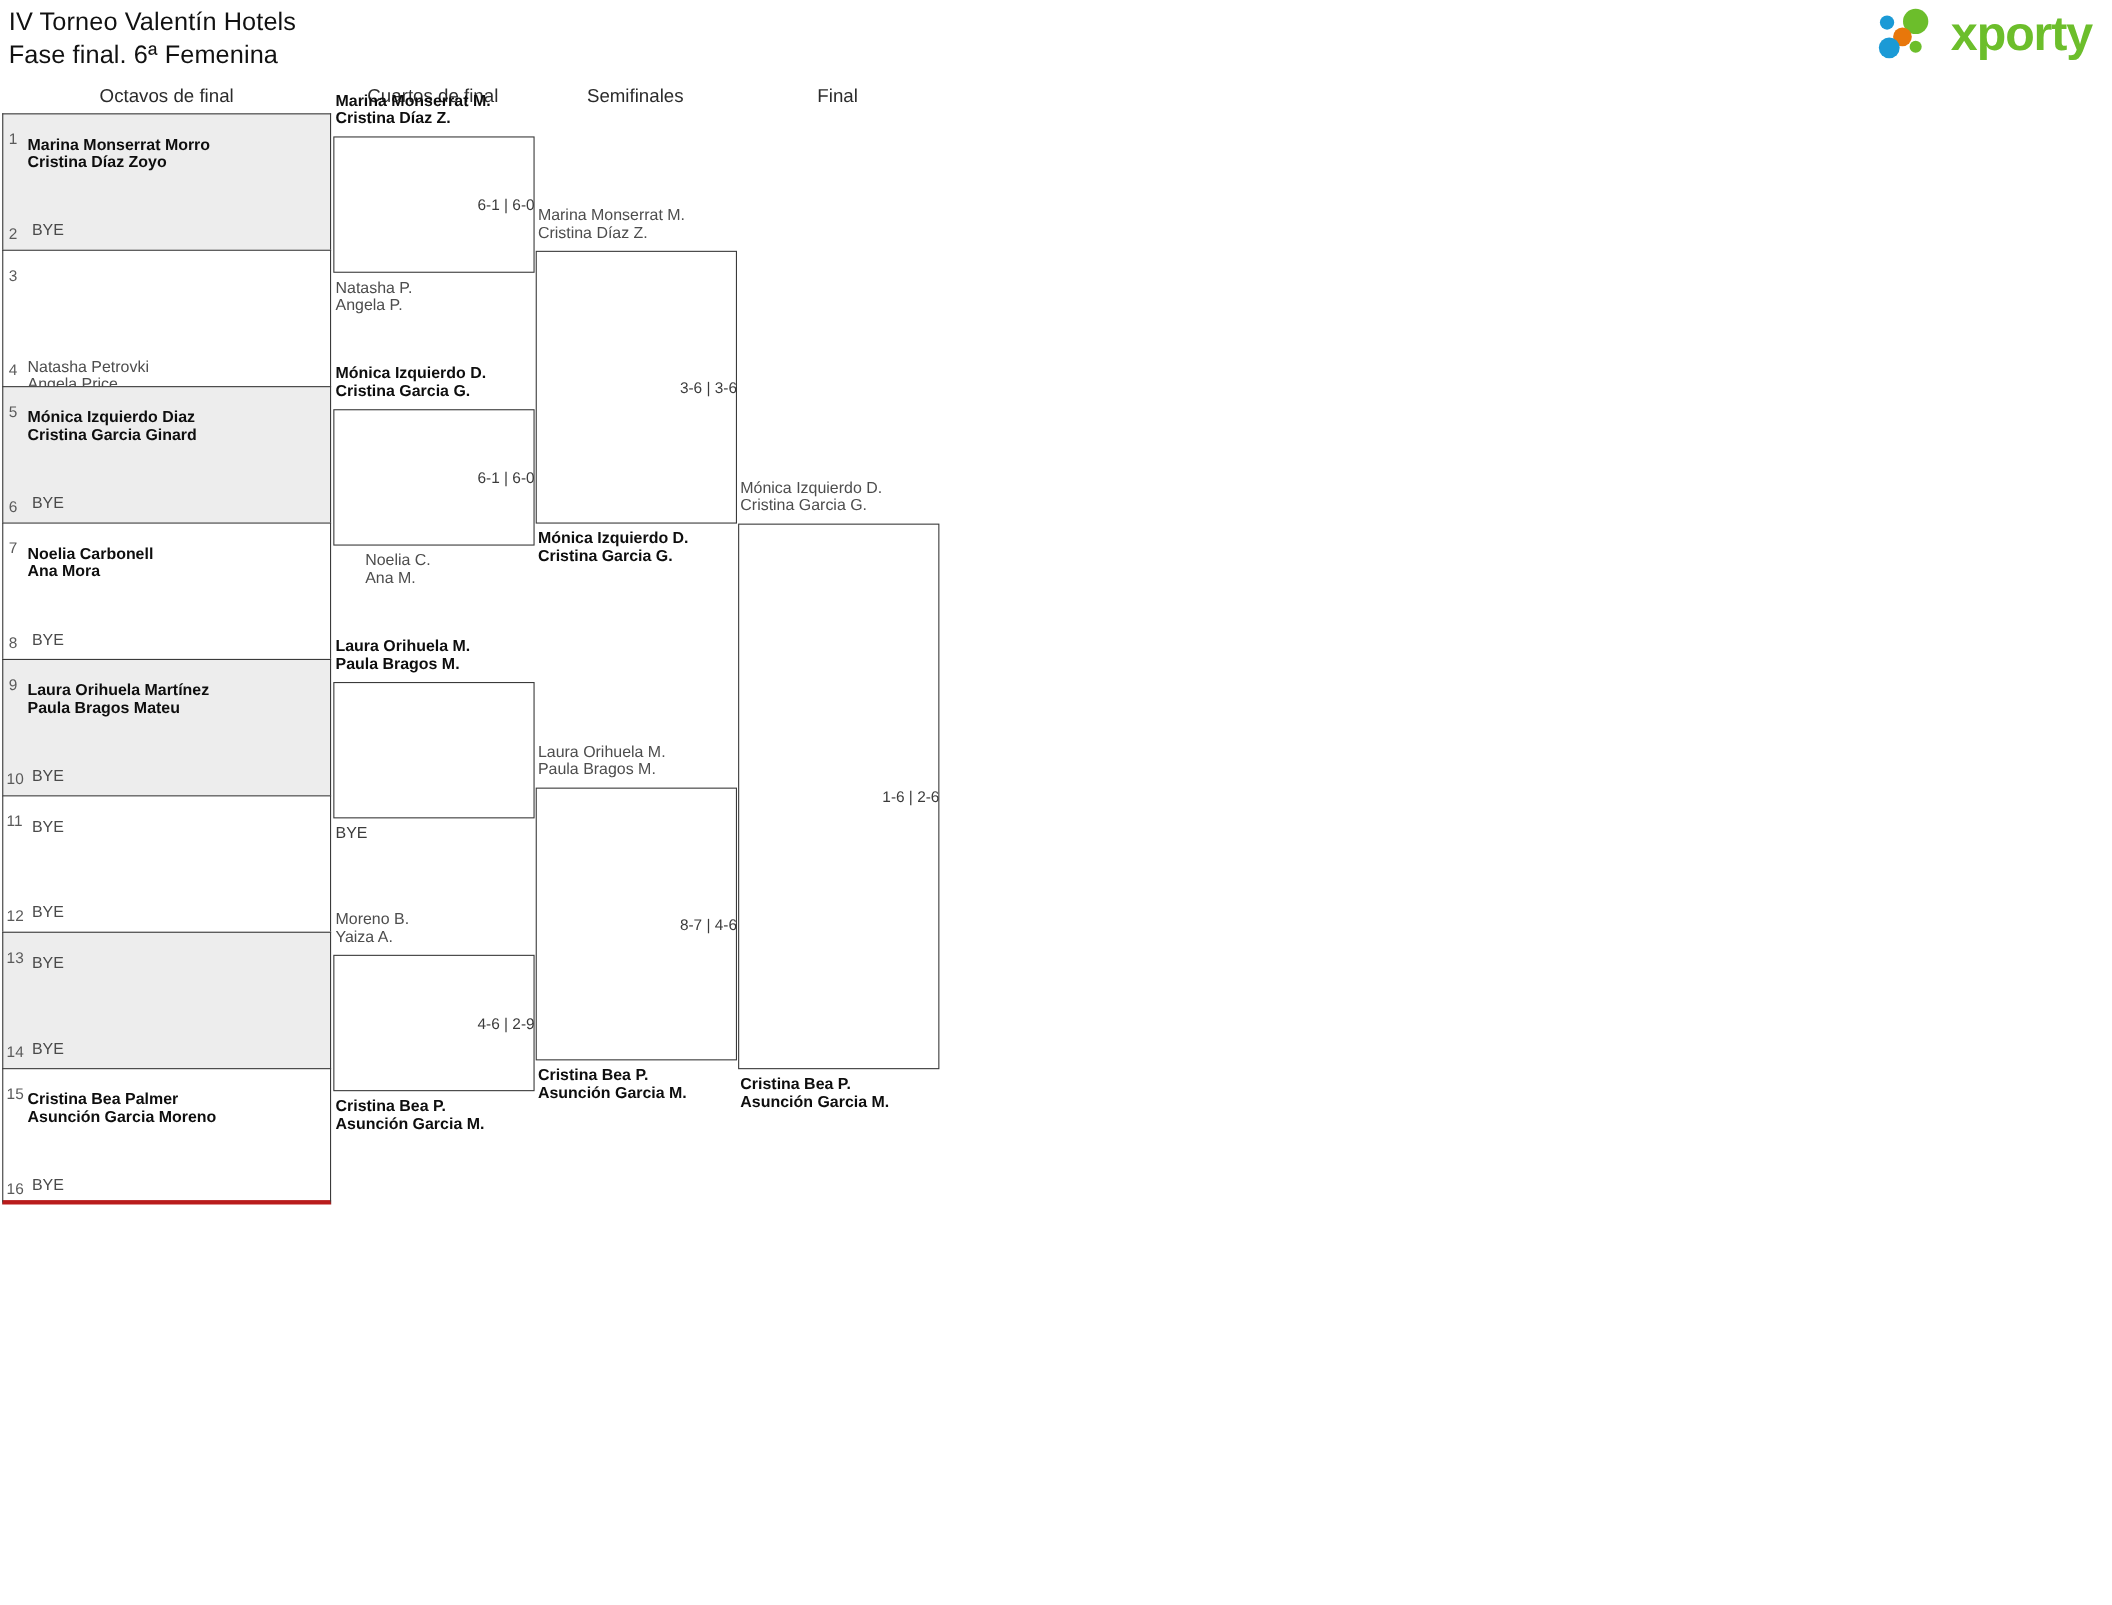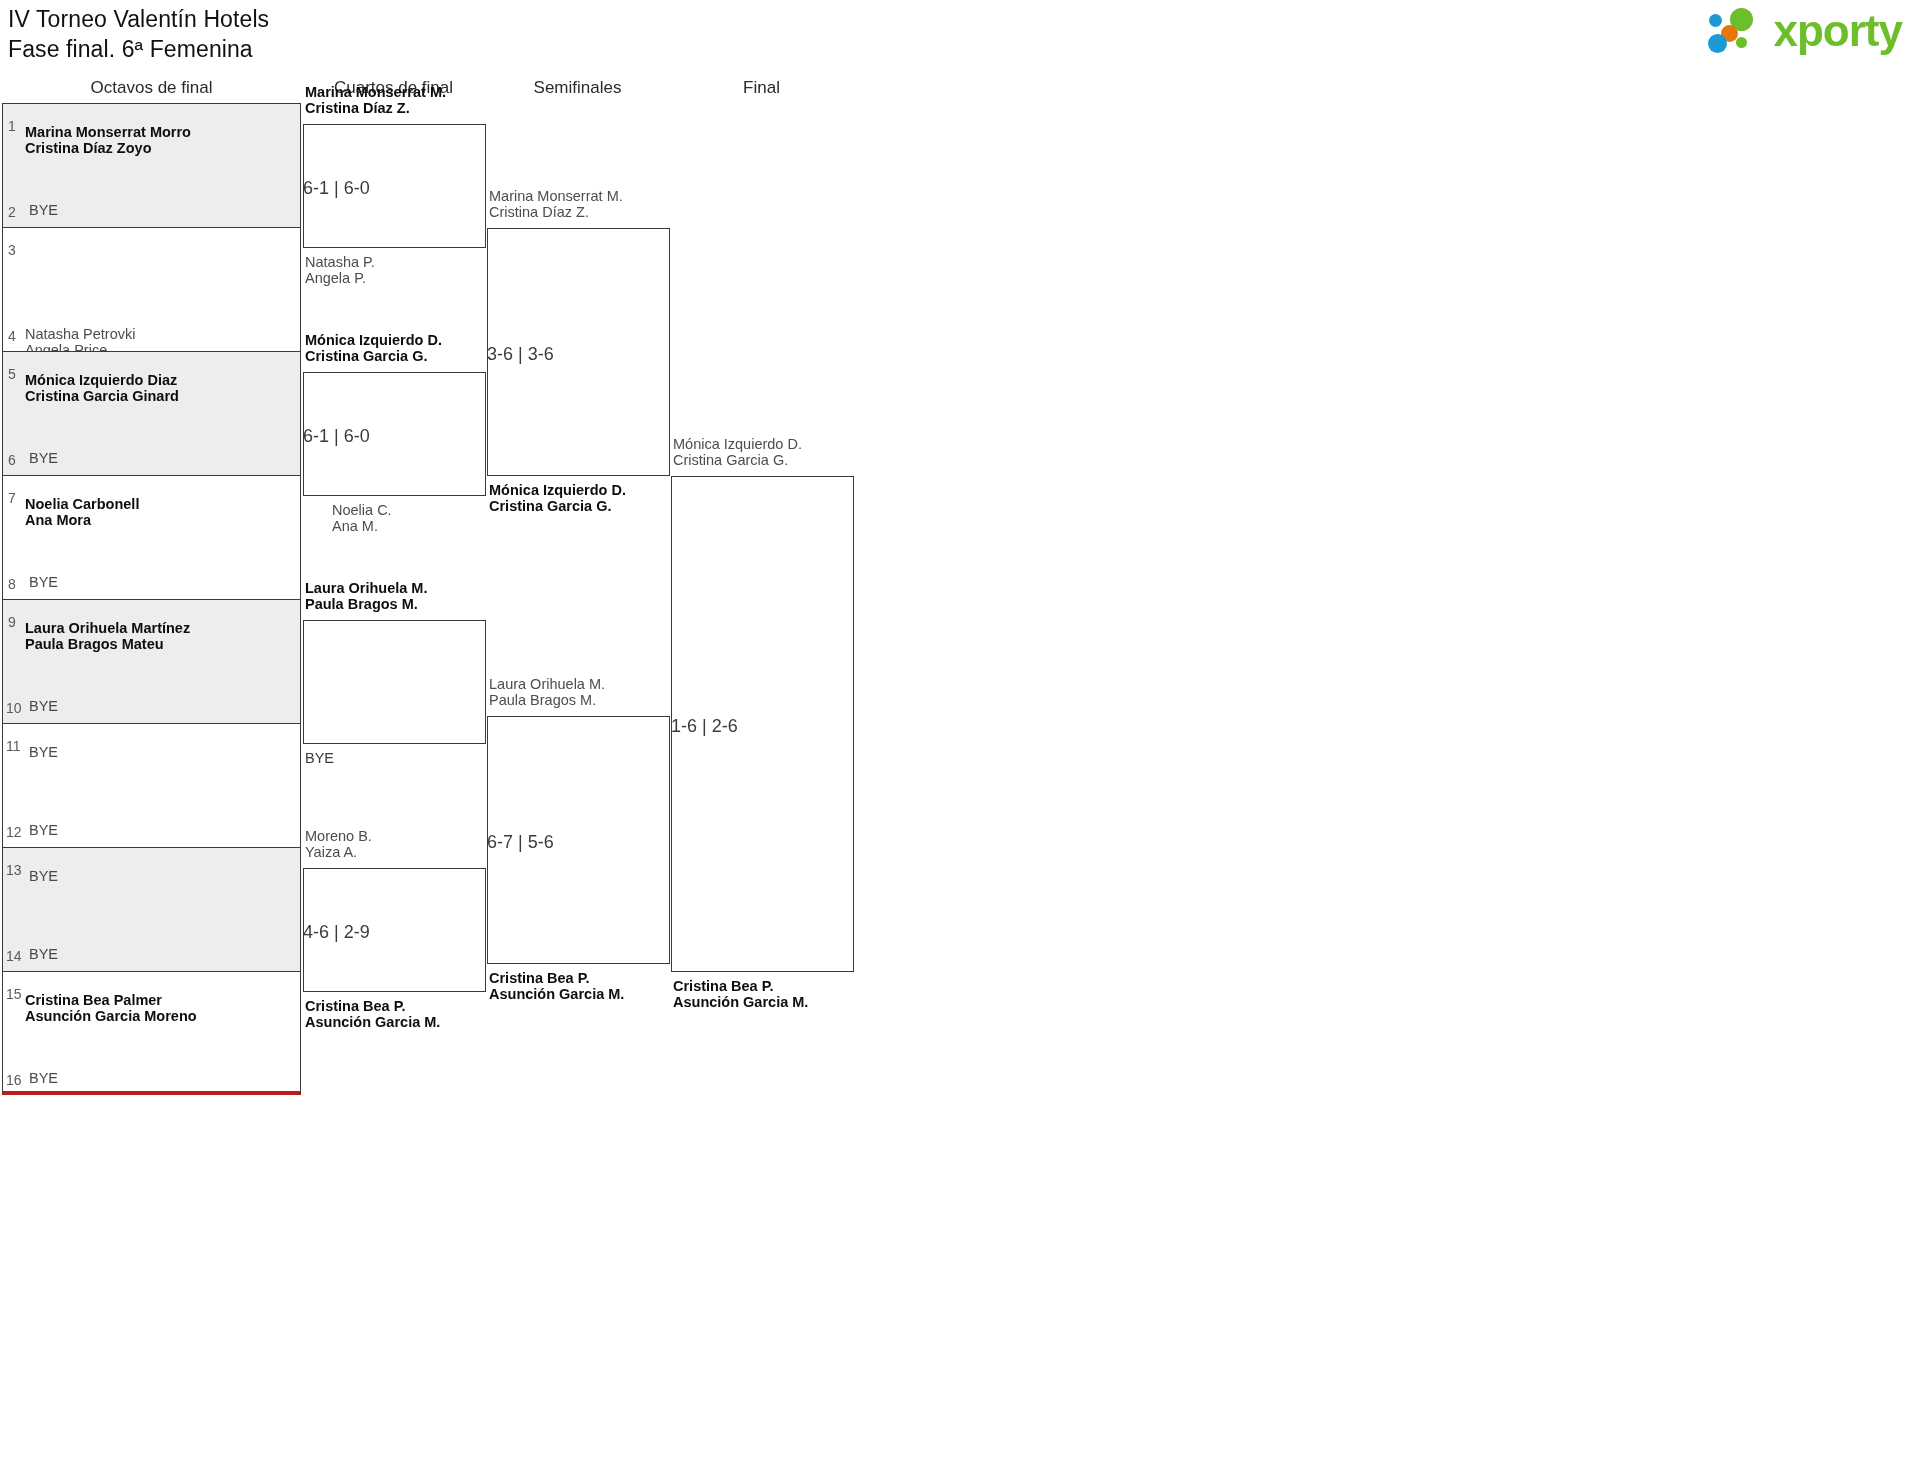--- a/index.html
+++ b/index.html
@@ -62,22 +62,22 @@
   .r1-slot.top .r1-names { top: 20px; transform: none; }
   .r1-slot.top .seed { top: 14px; transform: none; }
   .r1-slot.bot .r1-names { top: 36px; transform: none; }
   .r1-slot.bot .seed { top: 38px; transform: none; }
 
   
   .bbox {
     position: absolute; border: 1px solid #3a3a3a; background: transparent;
   }
   .bscore {
-    position: absolute; font-size: 18px; color: #3b3b3b;
-    text-align: left; white-space: nowrap;
+    position: absolute; font-size: 14px; color: #3b3b3b;
+    text-align: right; white-space: nowrap;
   }
   .bnames {
     position: absolute; font-size: 14.5px; line-height: 16px; white-space: nowrap;
   }
   .bnames.bye { color: #3b3b3b; }
 </style>
 </head>
 <body>
 
 <div id="root">
@@ -266,21 +266,21 @@
       <div class="bscore" style="left: 487px; width: 183px; top: 344px;">3-6 | 3-6</div>
       <div class="bnames" style="left: 489px; top: 188px;">
         <span class="nm lose">Marina Monserrat M.</span>
         <span class="nm lose">Cristina Díaz Z.</span>
       </div>
       <div class="bnames" style="left: 489px; top: 482px;">
         <span class="nm win">Mónica Izquierdo D.</span>
         <span class="nm win">Cristina Garcia G.</span>
       </div>
       <div class="bbox" style="left: 487px; top: 716px; width: 183px; height: 248px;"></div>
-      <div class="bscore" style="left: 487px; width: 183px; top: 832px;">6-7 | 5-6</div>
+      <div class="bscore" style="left: 487px; width: 183px; top: 832px;">8-7 | 4-6</div>
       <div class="bnames" style="left: 489px; top: 676px;">
         <span class="nm lose">Laura Orihuela M.</span>
         <span class="nm lose">Paula Bragos M.</span>
       </div>
       <div class="bnames" style="left: 489px; top: 970px;">
         <span class="nm win">Cristina Bea P.</span>
         <span class="nm win">Asunción Garcia M.</span>
       </div>
     </div>
   <div id="r4col">

